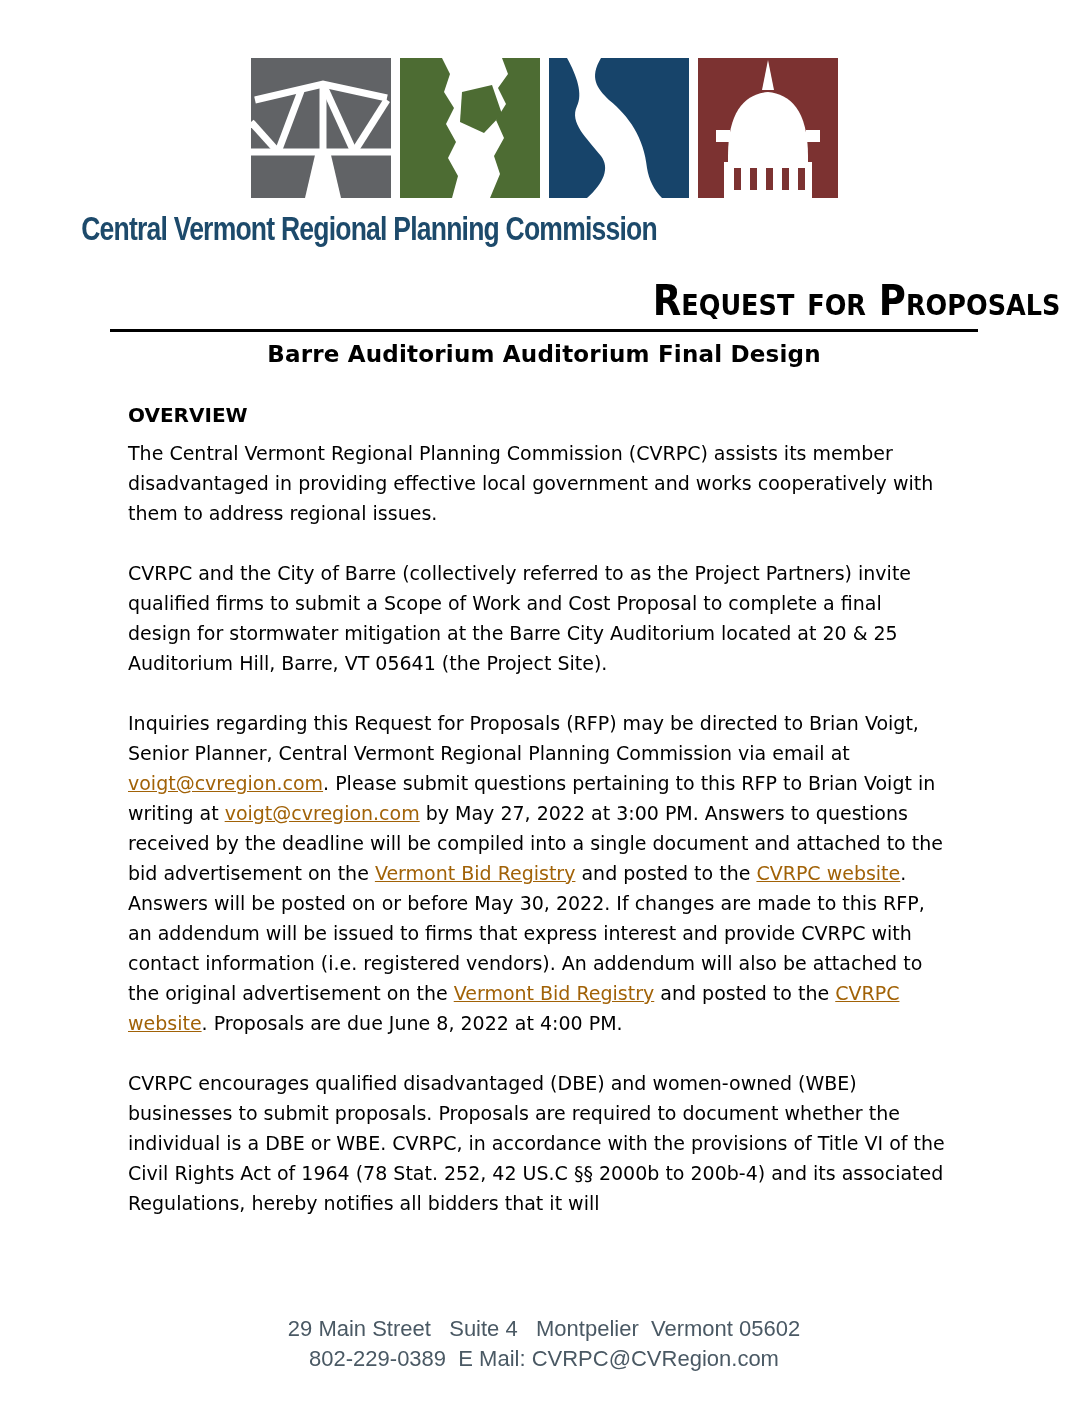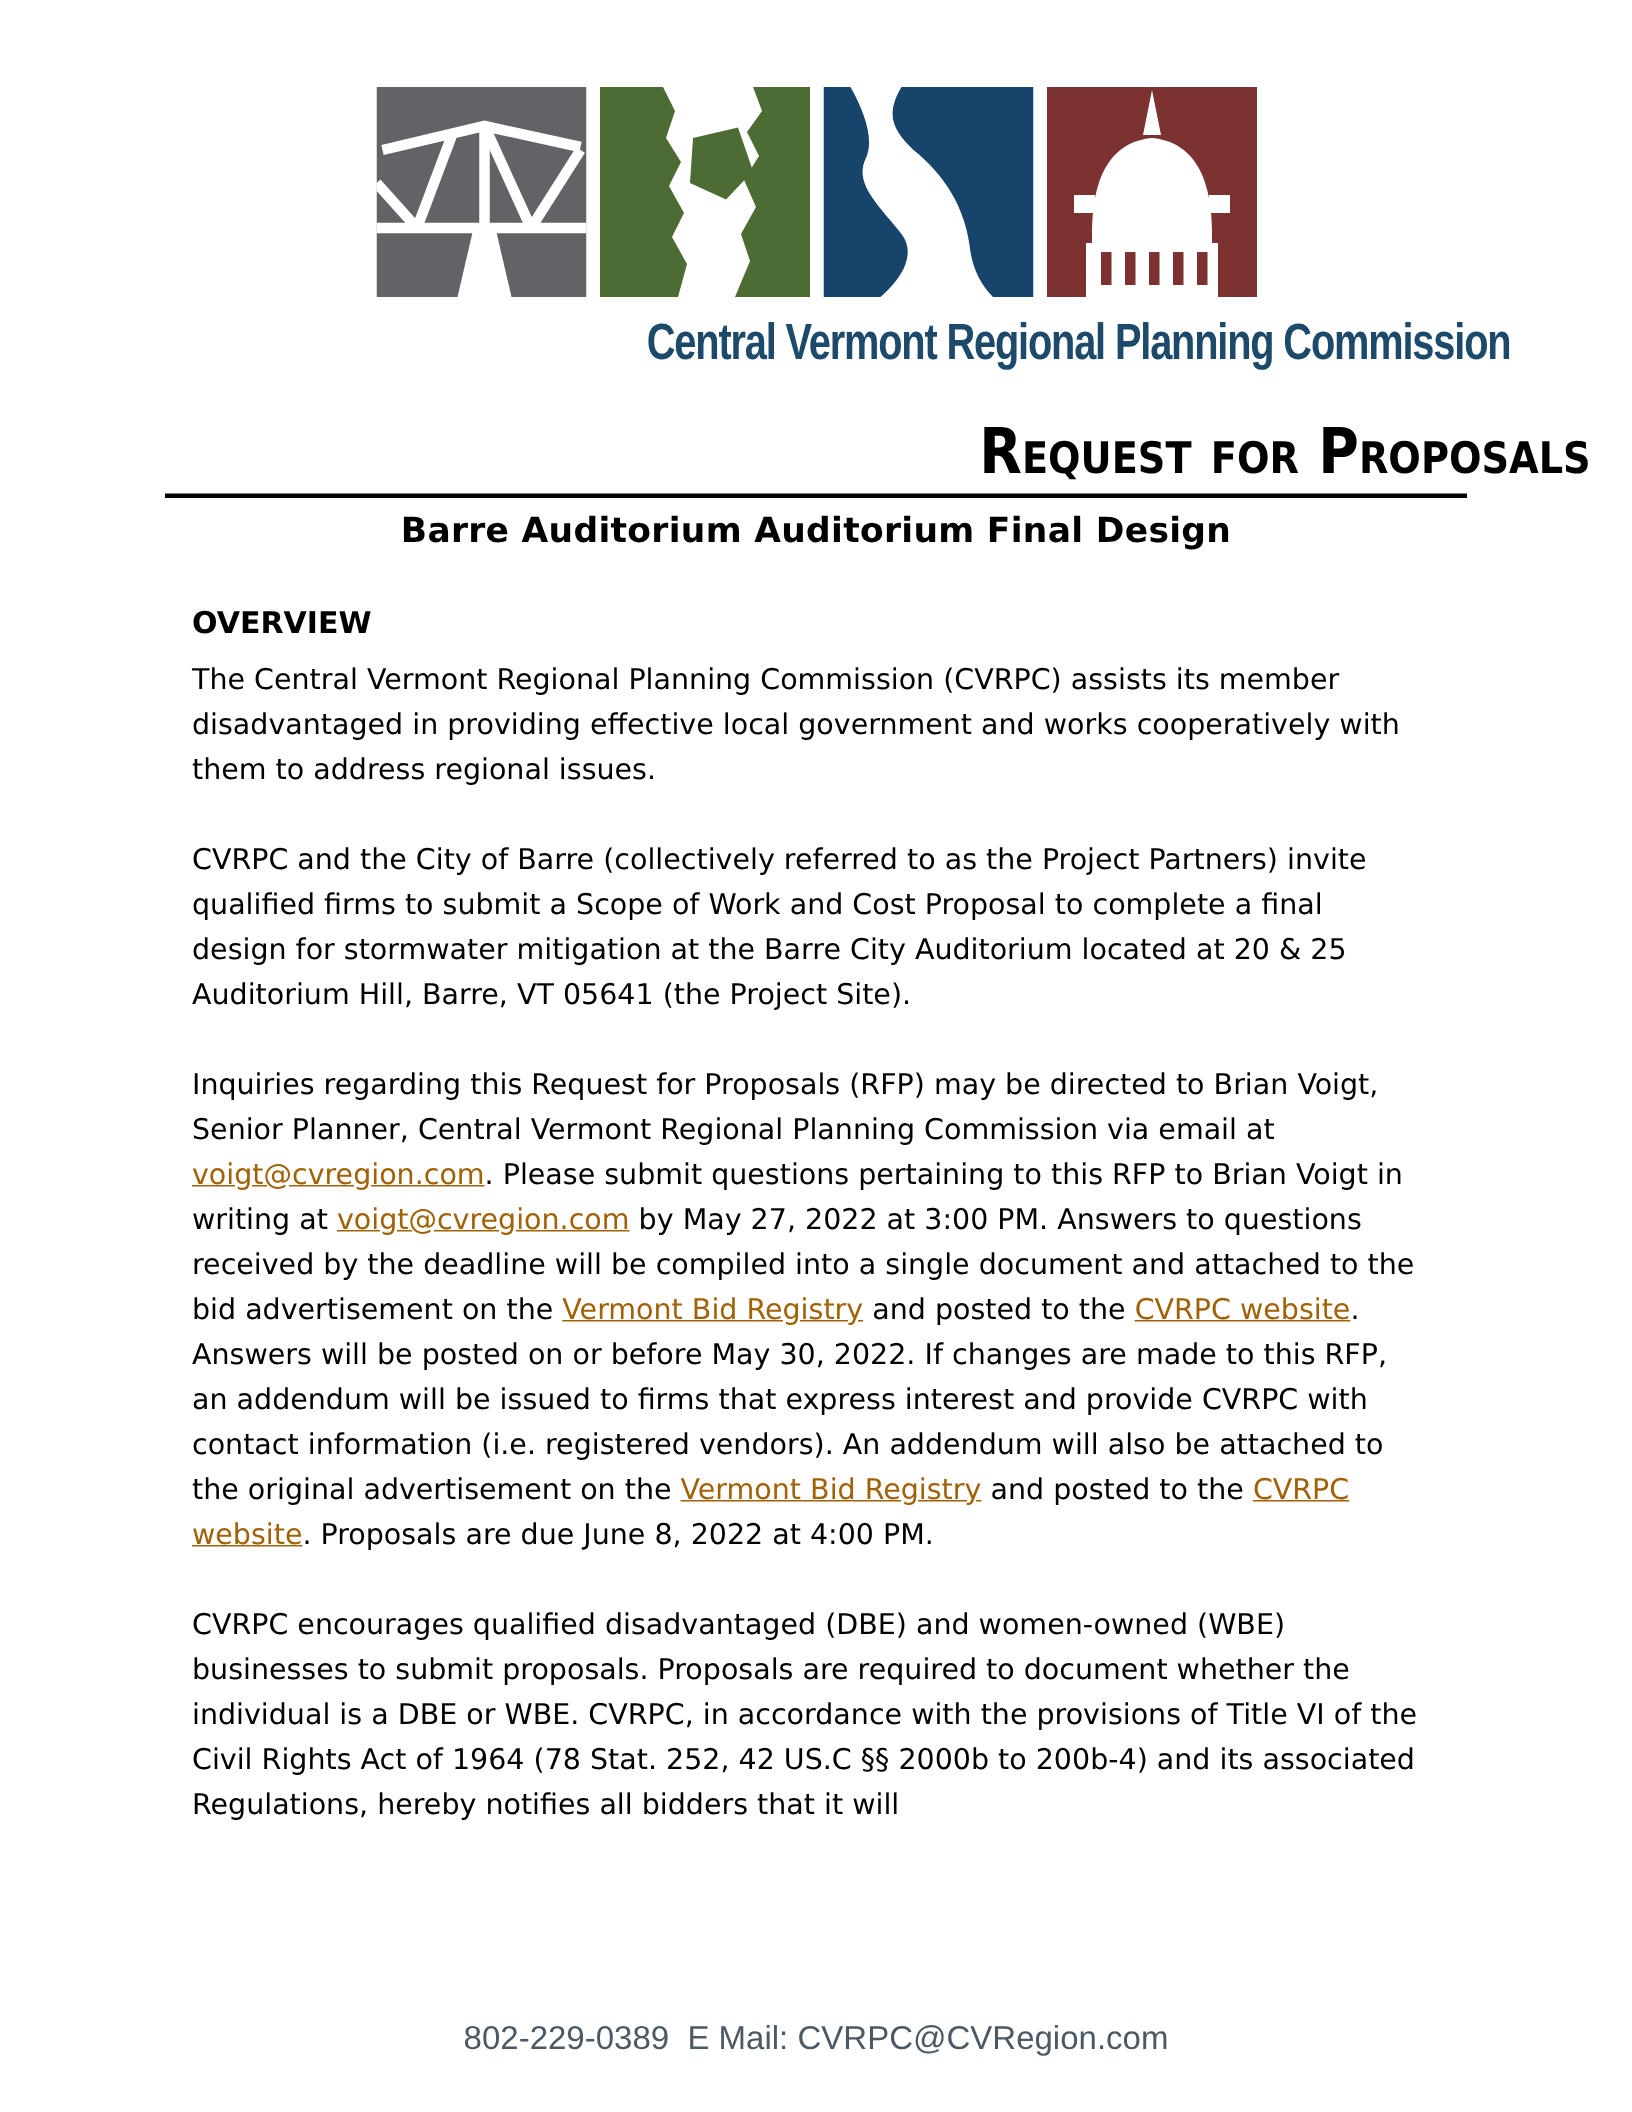--- a/index.html
+++ b/index.html
@@ -6,21 +6,21 @@
   body {
     width: 1088px; height: 1408px;
     background: #ffffff;
     font-family: "DejaVu Sans", sans-serif;
     color: #000;
     position: relative;
     overflow: hidden;
   }
 
   
-  .logo-block { padding-top: 58px; text-align: right; }
+  .logo-block { padding-top: 58px; text-align: left; }
   .logo-panels {
     display: flex; gap: 9px; width: 584px;
     margin: 0 auto; justify-content: center;
   }
   .logo-panel svg { display: block; }
   .wordmark { margin-top: 11px; }
   .wordmark span {
     display: inline-block;
     transform: scaleX(0.78);
     transform-origin: center;
@@ -153,16 +153,17 @@
 
   <div class="content">
     <h3 class="overview-heading">OVERVIEW</h3>
     <p>The Central Vermont Regional Planning Commission (CVRPC) assists its member disadvantaged in providing effective local government and works cooperatively with them to address regional issues.</p>
     <p>CVRPC and the City of Barre (collectively referred to as the Project Partners) invite qualified firms to submit a Scope of Work and Cost Proposal to complete a final design for stormwater mitigation at the Barre City Auditorium located at 20 &amp; 25 Auditorium Hill, Barre, VT 05641 (the Project Site).</p>
     <p>Inquiries regarding this Request for Proposals (RFP) may be directed to Brian Voigt, Senior Planner, Central Vermont Regional Planning Commission via email at <a href="#" class="doc-link">voigt@cvregion.com</a>. Please submit questions pertaining to this RFP to Brian Voigt in writing at <a href="#" class="doc-link">voigt@cvregion.com</a> by May 27, 2022 at 3:00 PM. Answers to questions received by the deadline will be compiled into a single document and attached to the bid advertisement on the <a href="#" class="doc-link">Vermont Bid Registry</a> and posted to the <a href="#" class="doc-link">CVRPC website</a>. Answers will be posted on or before May 30, 2022. If changes are made to this RFP, an addendum will be issued to firms that express interest and provide CVRPC with contact information (i.e. registered vendors). An addendum will also be attached to the original advertisement on the <a href="#" class="doc-link">Vermont Bid Registry</a> and posted to the <a href="#" class="doc-link">CVRPC website</a>. Proposals are due June 8, 2022 at 4:00 PM.</p>
     <p>CVRPC encourages qualified disadvantaged (DBE) and women-owned (WBE) businesses to submit proposals. Proposals are required to document whether the individual is a DBE or WBE. CVRPC, in accordance with the provisions of Title VI of the Civil Rights Act of 1964 (78 Stat. 252, 42 US.C §§ 2000b to 200b-4) and its associated Regulations, hereby notifies all bidders that it will</p>
   </div>
 
   <div class="page-footer">
+    <div>29 Main Street   Suite 4   Montpelier  Vermont 05602</div>
     <div>802-229-0389  E Mail: CVRPC@CVRegion.com</div>
   </div>
 
 </div>
 
 </body></html>

